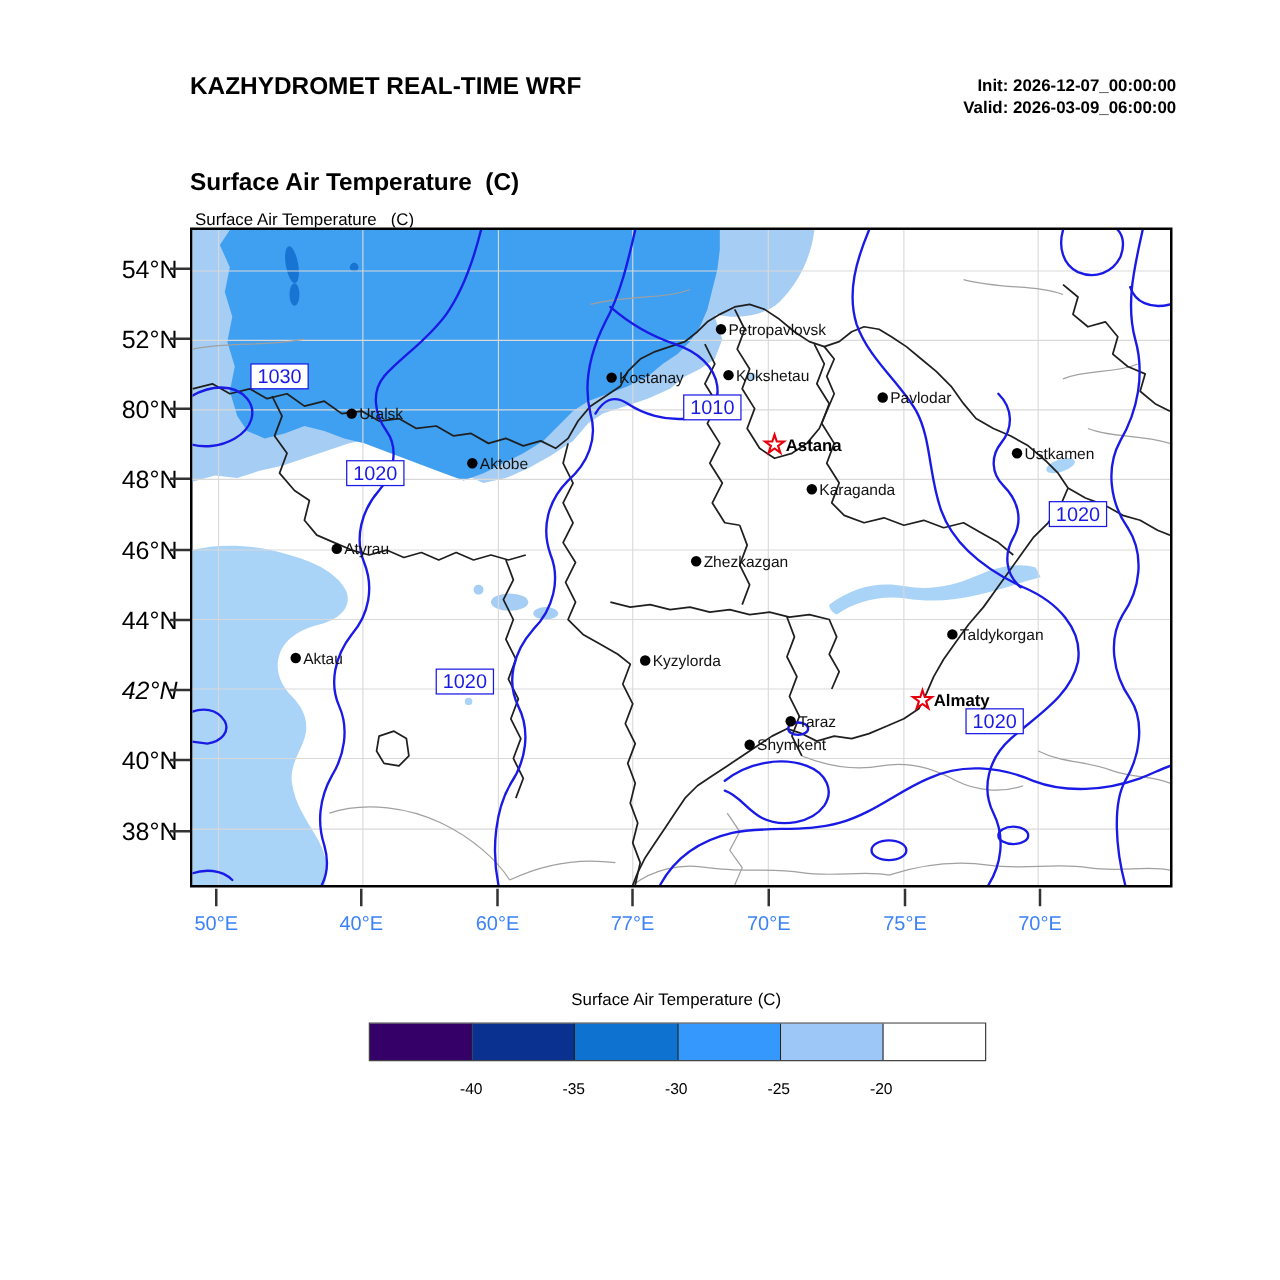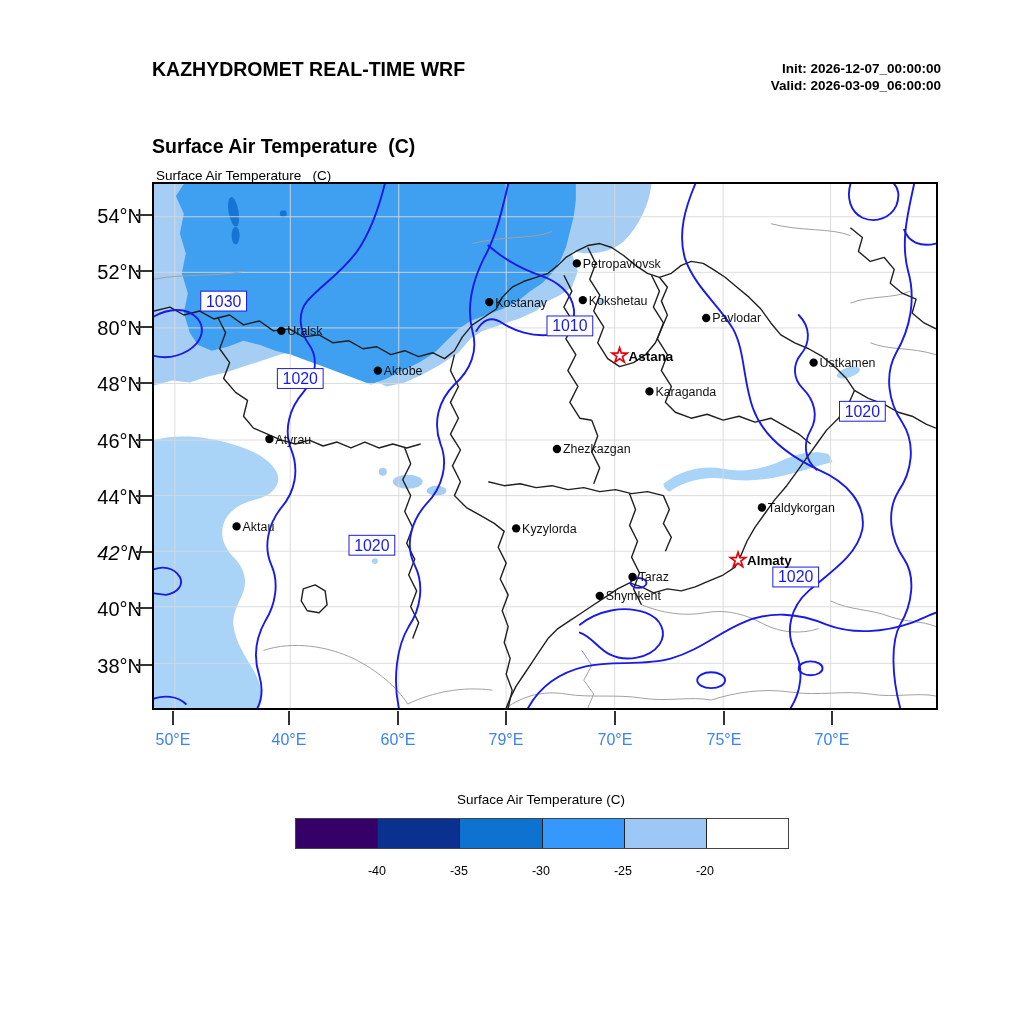--- a/index.html
+++ b/index.html
@@ -249,21 +249,21 @@
     <div class="abs lat-label" style="top: 598px;">40°N</div>
     <div class="abs lat-tick" style="top: 607px;"></div>
     <div class="abs lat-label" style="top: 655px;">38°N</div>
     <div class="abs lat-tick" style="top: 664px;"></div>
     <div class="abs lon-label" style="left: 141px;">50°E</div>
     <div class="abs lon-tick" style="left: 172px;"></div>
     <div class="abs lon-label" style="left: 257px;">40°E</div>
     <div class="abs lon-tick" style="left: 288px;"></div>
     <div class="abs lon-label" style="left: 366px;">60°E</div>
     <div class="abs lon-tick" style="left: 397px;"></div>
-    <div class="abs lon-label" style="left: 474px;">79°E</div>
+    <div class="abs lon-label" style="left: 474px;">77°E</div>
     <div class="abs lon-tick" style="left: 505px;"></div>
     <div class="abs lon-label" style="left: 583px;">70°E</div>
     <div class="abs lon-tick" style="left: 614px;"></div>
     <div class="abs lon-label" style="left: 692px;">75°E</div>
     <div class="abs lon-tick" style="left: 723px;"></div>
     <div class="abs lon-label" style="left: 800px;">70°E</div>
     <div class="abs lon-tick" style="left: 831px;"></div>
   </div>
 
 <div id="cb-title" class="abs">Surface Air Temperature (C)</div>

